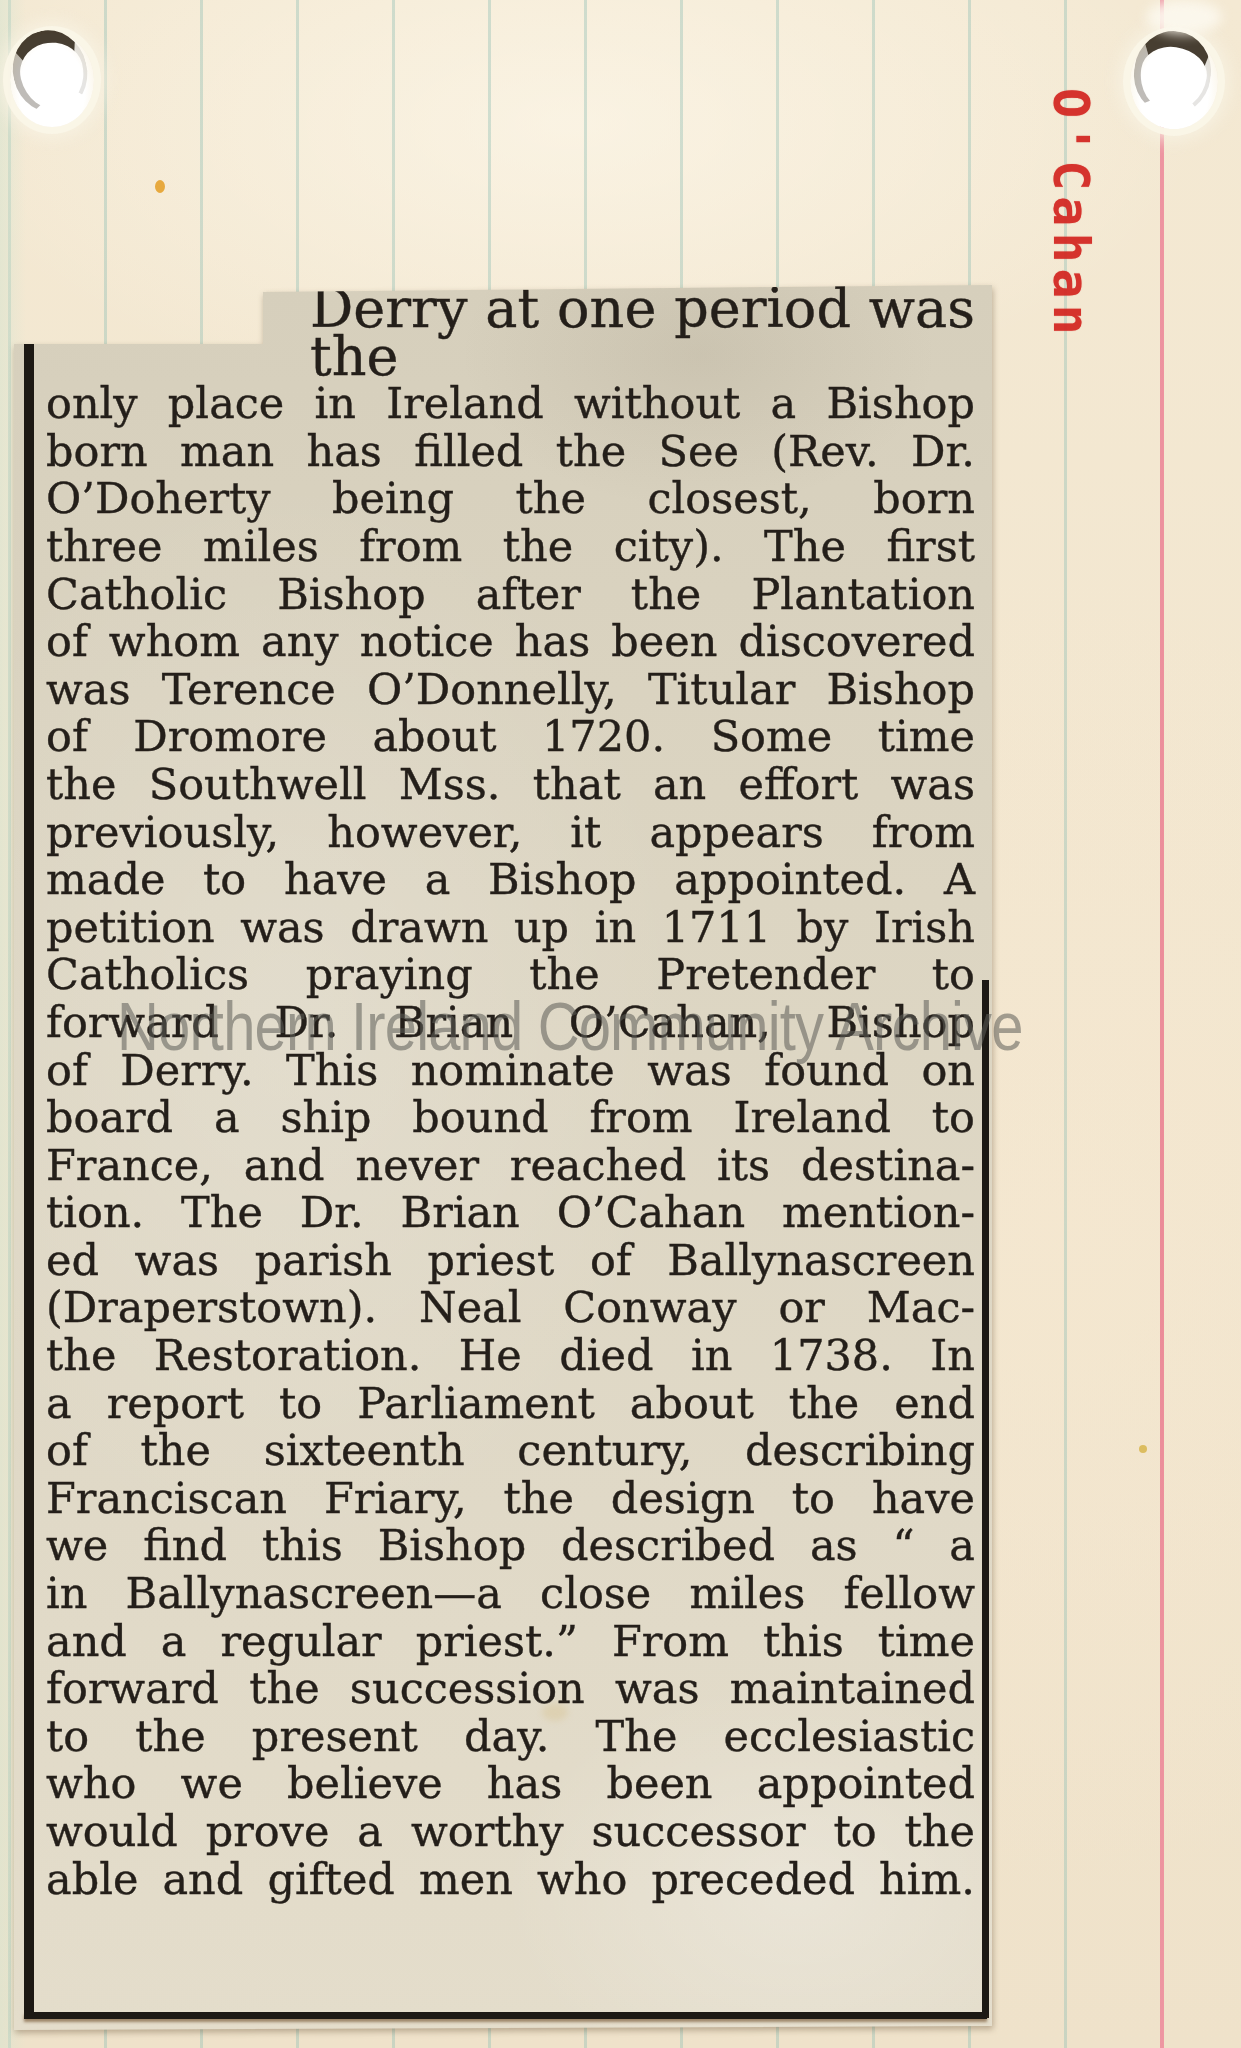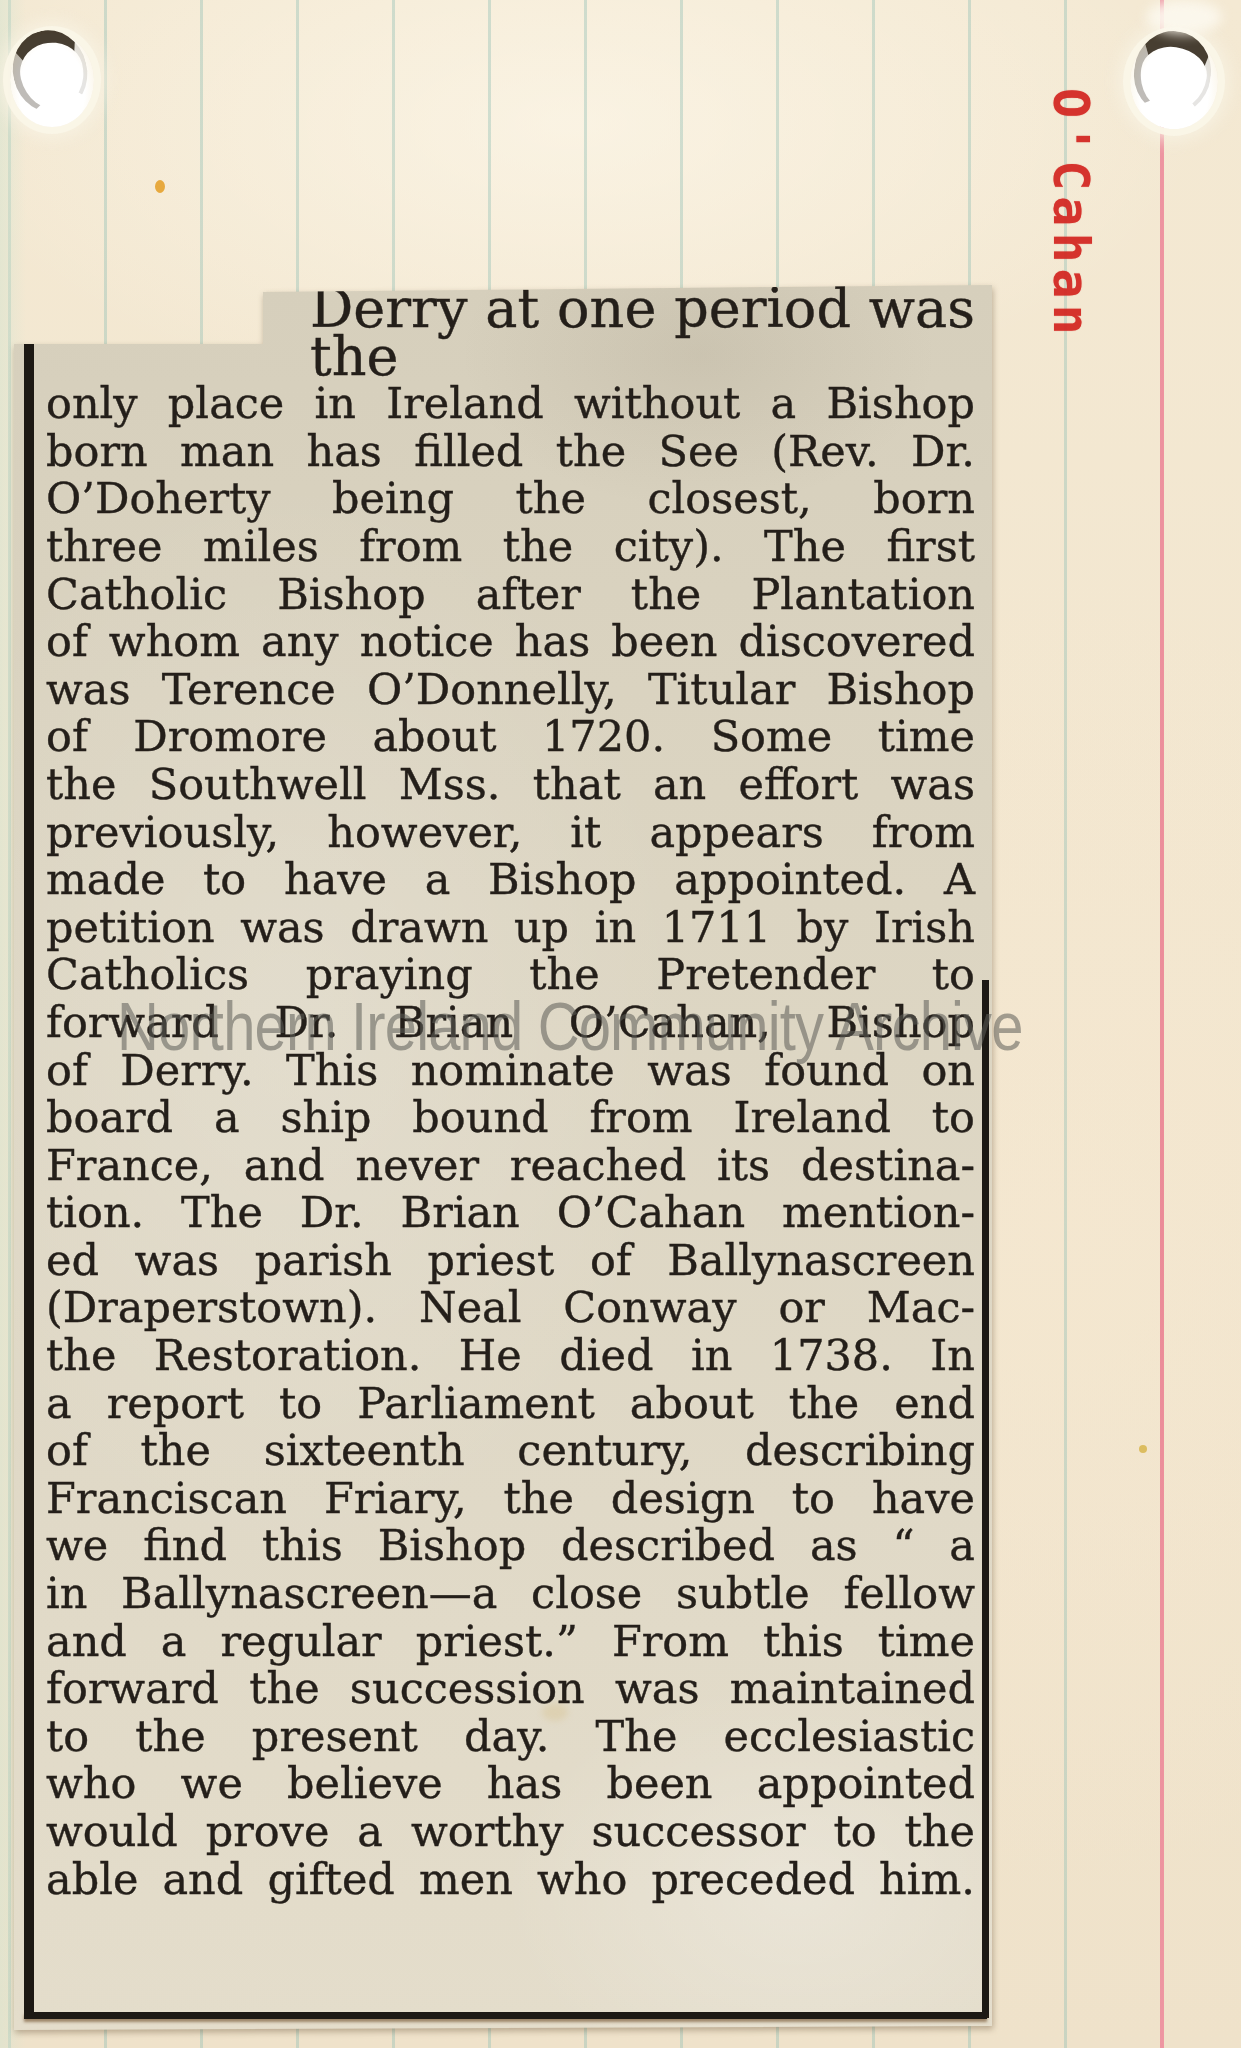--- a/index.html
+++ b/index.html
@@ -144,21 +144,21 @@
           <div class="cl-line">board a ship bound from Ireland to</div>
           <div class="cl-line">France, and never reached its destina-</div>
           <div class="cl-line">tion.  The Dr. Brian O’Cahan mention-</div>
           <div class="cl-line">ed was parish priest of Ballynascreen</div>
           <div class="cl-line">(Draperstown).  Neal Conway or Mac-</div>
           <div class="cl-line">the Restoration.  He died in 1738. In</div>
           <div class="cl-line">a report to Parliament about the end</div>
           <div class="cl-line">of the sixteenth century, describing</div>
           <div class="cl-line">Franciscan Friary, the design to have</div>
           <div class="cl-line">we find this Bishop described as “ a</div>
-          <div class="cl-line">in Ballynascreen—a close subtle fellow</div>
+          <div class="cl-line">in Ballynascreen—a close miles fellow</div>
           <div class="cl-line">and a regular priest.”  From this time</div>
           <div class="cl-line">forward the succession was maintained</div>
           <div class="cl-line">to the present day.  The ecclesiastic</div>
           <div class="cl-line">who we believe has been appointed</div>
           <div class="cl-line">would prove a worthy successor to the</div>
           <div class="cl-line">able and gifted men who preceded him.</div>
         </div>
     </div>
   </div>
 

